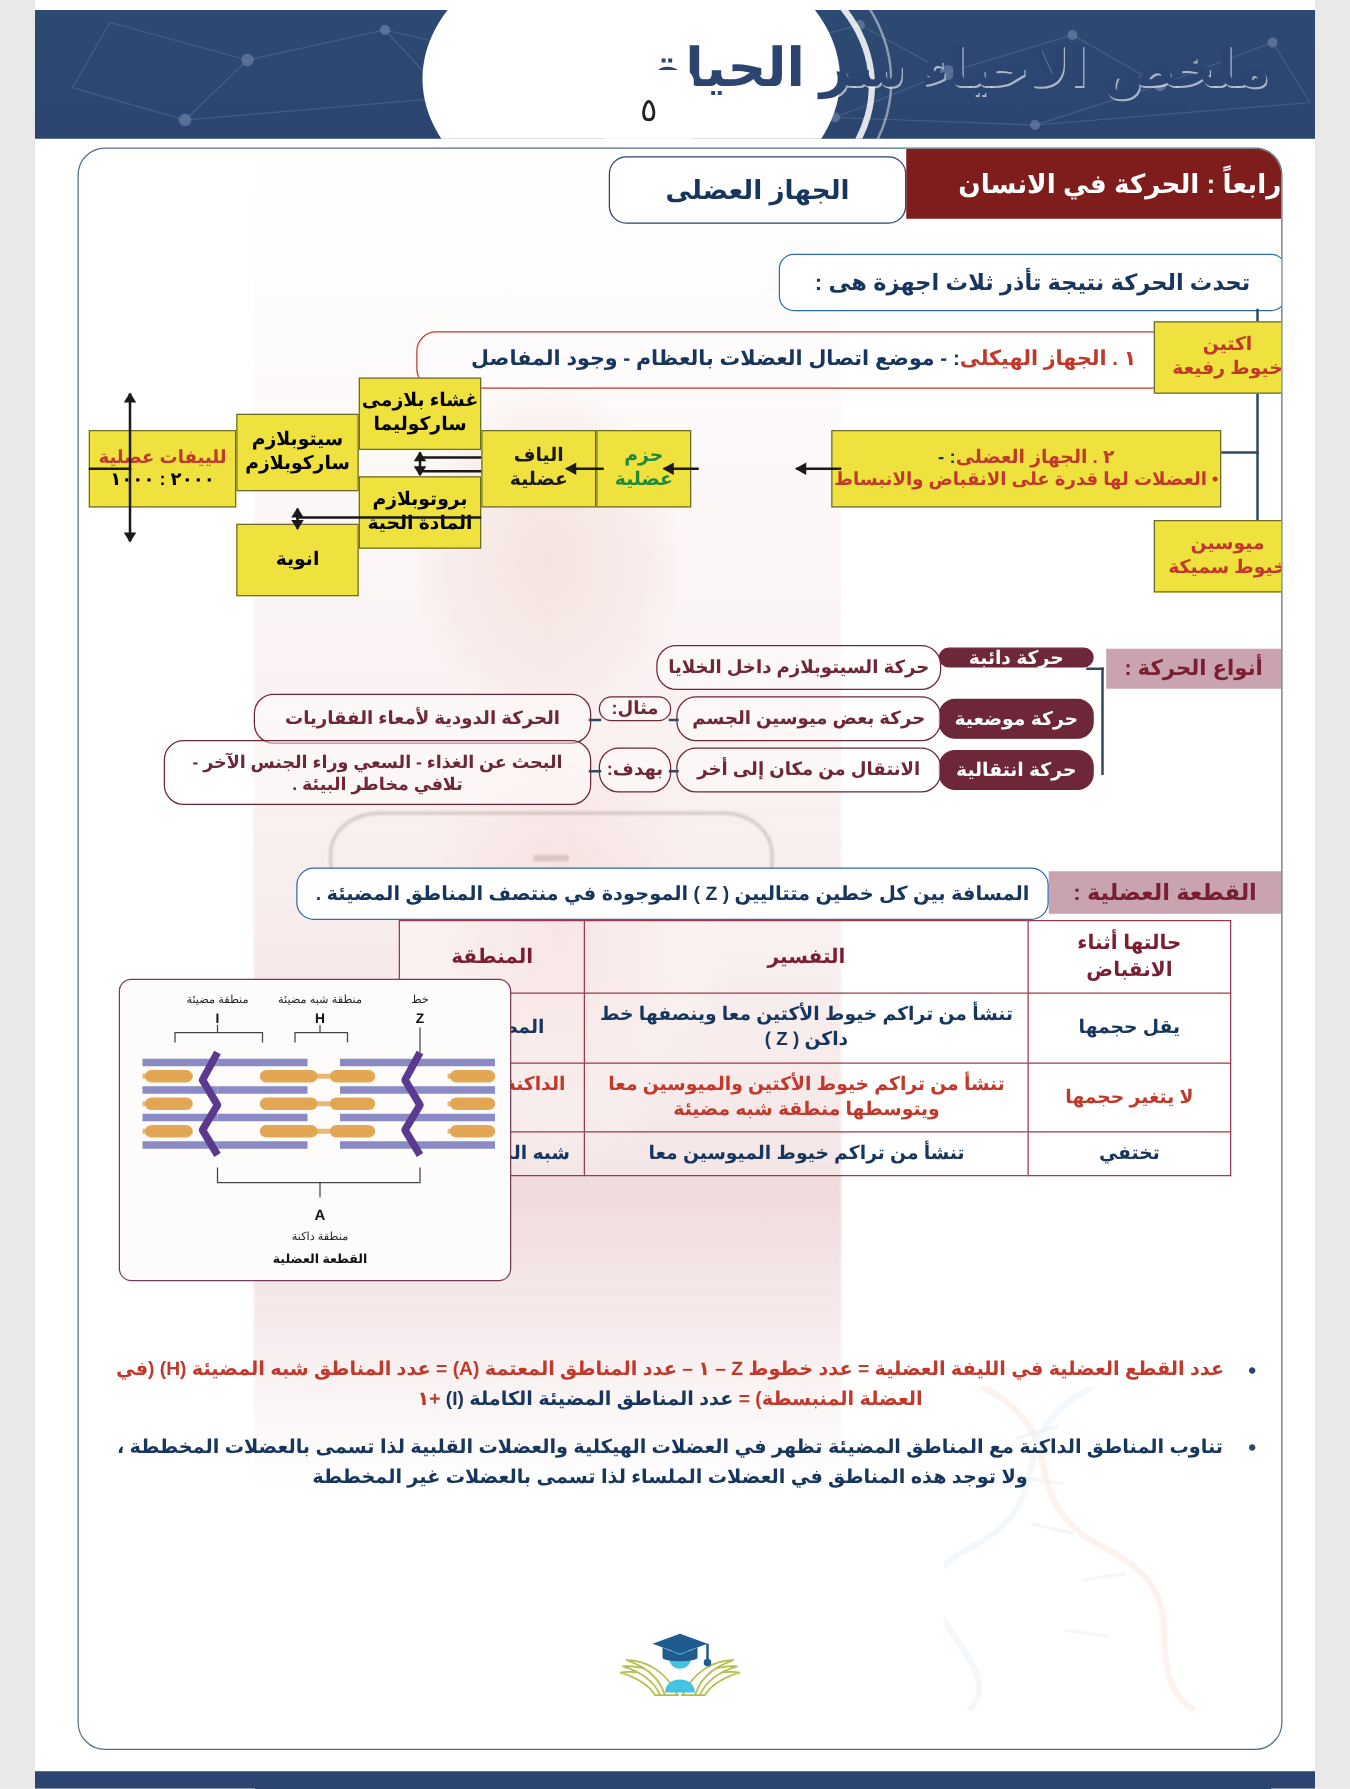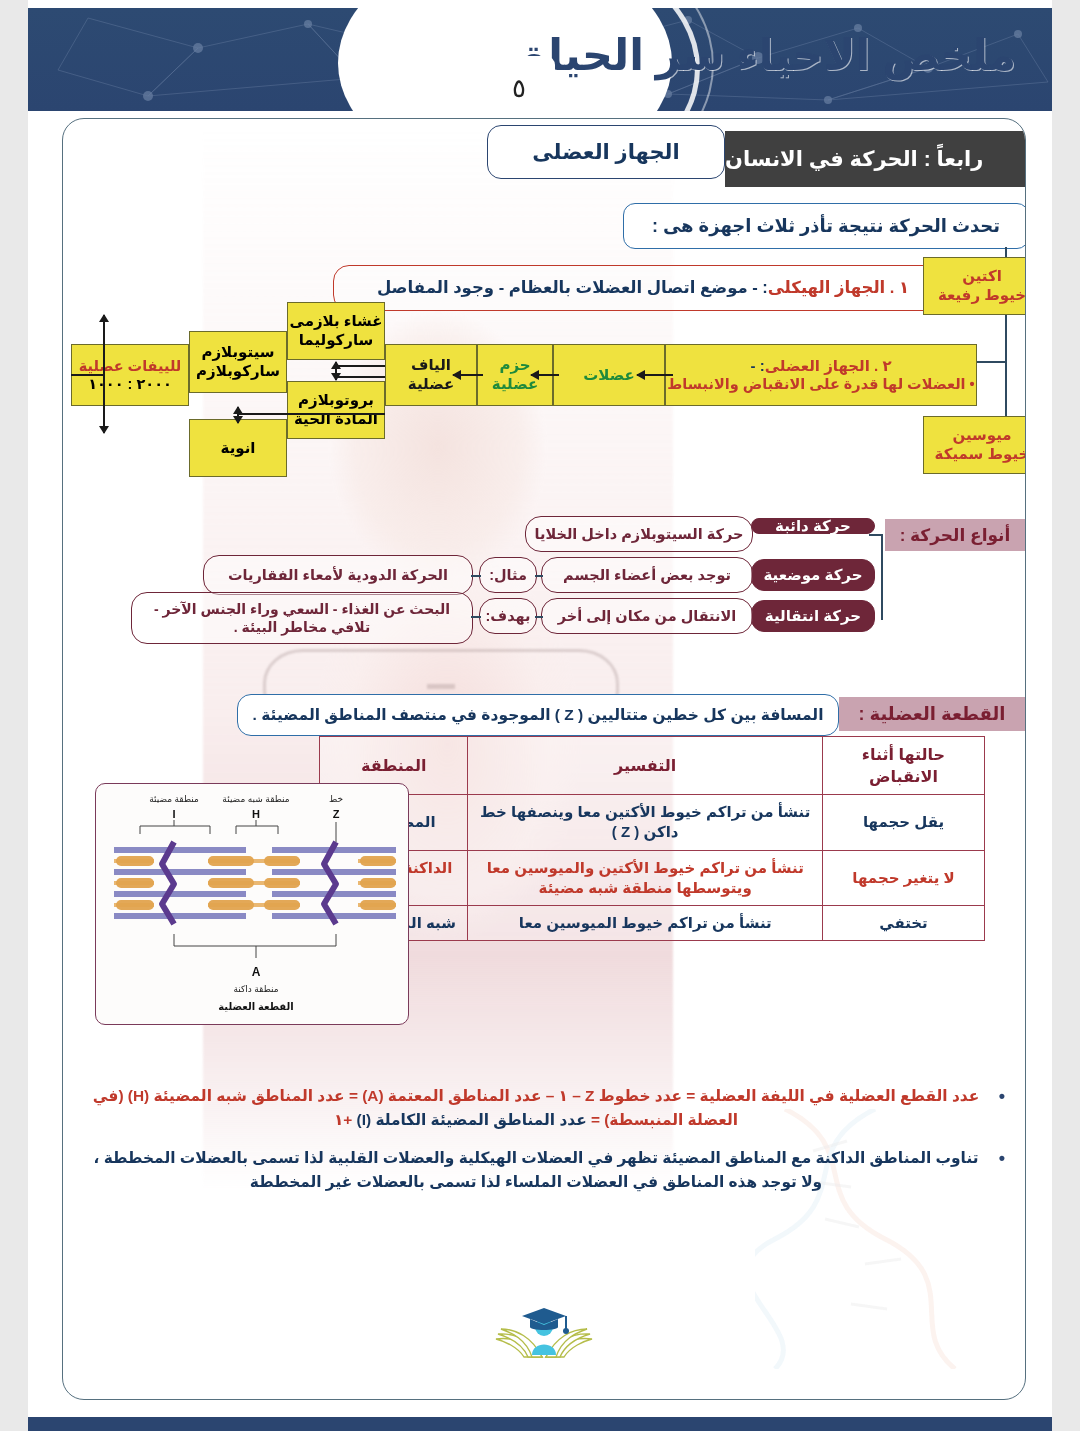--- a/index.html
+++ b/index.html
@@ -75,22 +75,22 @@
   #face-wm .glasses:after{
     content:"";position:absolute;left:46%;top:46%;width:8%;height:5px;
     background:rgba(160,140,140,.35);
   }
   #dna-wm{
     position:absolute;right:40px;bottom:30px;width:230px;height:260px;opacity:.55;
   }
 
   
   .navy-tab{
-    position:absolute;background:#404040;color:#fff;font-weight:bold;
-    display:flex;align-items:center;justify-content:flex-end;margin-top:12px;
+    position:absolute;background:#7f1d1d;color:#fff;font-weight:bold;
+    display:flex;align-items:center;justify-content:flex-start;
   }
   .white-pill{
     position:absolute;background:#ffffff;border:1.4px solid #2b4570;
     border-radius:14px;display:flex;align-items:center;justify-content:center;
     color:#17365d;font-weight:bold;
   }
 
   
   .rbox{
     position:absolute;border:1.7px solid #c0392b;border-radius:16px;
@@ -270,23 +270,20 @@
       </span>
     </div>
 
     <div class="ybox" style="right:48px;top:225px;width:312px;height:62px;flex-direction:column;font-size:15px;">
       <div>
         <b class="red">٢ .  الجهاز العضلى</b><b class="blue">: -</b>
       </div>
       <div class="red" style="font-size:14.5px;">• العضلات لها قدرة على الانقباض والانبساط</div>
     </div>
 
-    <div class="ybox" style="right:360px;top:225px;width:112px;height:62px;color:#1f8a3c;font-size:15px;">
-      <span>عضلات</span>
-    </div>
     <div class="ybox" style="right:472px;top:225px;width:76px;height:62px;color:#1f8a3c;font-size:15px;flex-direction:column;">
       <span>حزم</span>
         <span>عضلية</span>
     </div>
     <div class="ybox" style="right:548px;top:225px;width:92px;height:62px;color:#1a1a1a;font-size:15px;flex-direction:column;">
       <span>الياف</span>
         <span>عضلية</span>
     </div>
 
     <div class="kline ar-left" style="right:352px;top:255px;width:36px;height:2px;"></div>
@@ -346,23 +343,23 @@
     </div>
     <div class="maroon-pill" style="right:272px;top:397px;width:228px;height:36px;">
       <span>حركة السيتوبلازم داخل الخلايا</span>
     </div>
     <div class="rline" style="right:142px;top:415px;width:14px;height:2px;"></div>
 
     <div class="maroon-chip" style="right:150px;top:440px;width:124px;height:32px;">
       <span>حركة موضعية</span>
     </div>
     <div class="maroon-pill" style="right:272px;top:438px;width:212px;height:36px;">
-      <span>توجد بعض أعضاء الجسم</span>
-    </div>
-    <div class="maroon-pill" style="right:488px;top:438px;width:58px;height:36px;">
+      <span>حركة بعض ميوسين الجسم</span>
+    </div>
+    <div class="maroon-pill" style="right:488px;top:438px;width:58px;height:20px;">
       <span>مثال:</span>
     </div>
     <div class="maroon-pill" style="right:552px;top:436px;width:270px;height:40px;">
       <span>الحركة الدودية لأمعاء الفقاريات</span>
     </div>
     <div class="rline" style="right:482px;top:456px;width:8px;height:2px;"></div>
     <div class="rline" style="right:544px;top:456px;width:10px;height:2px;"></div>
 
     <div class="maroon-chip" style="right:150px;top:481px;width:124px;height:32px;">
       <span>حركة انتقالية</span>

